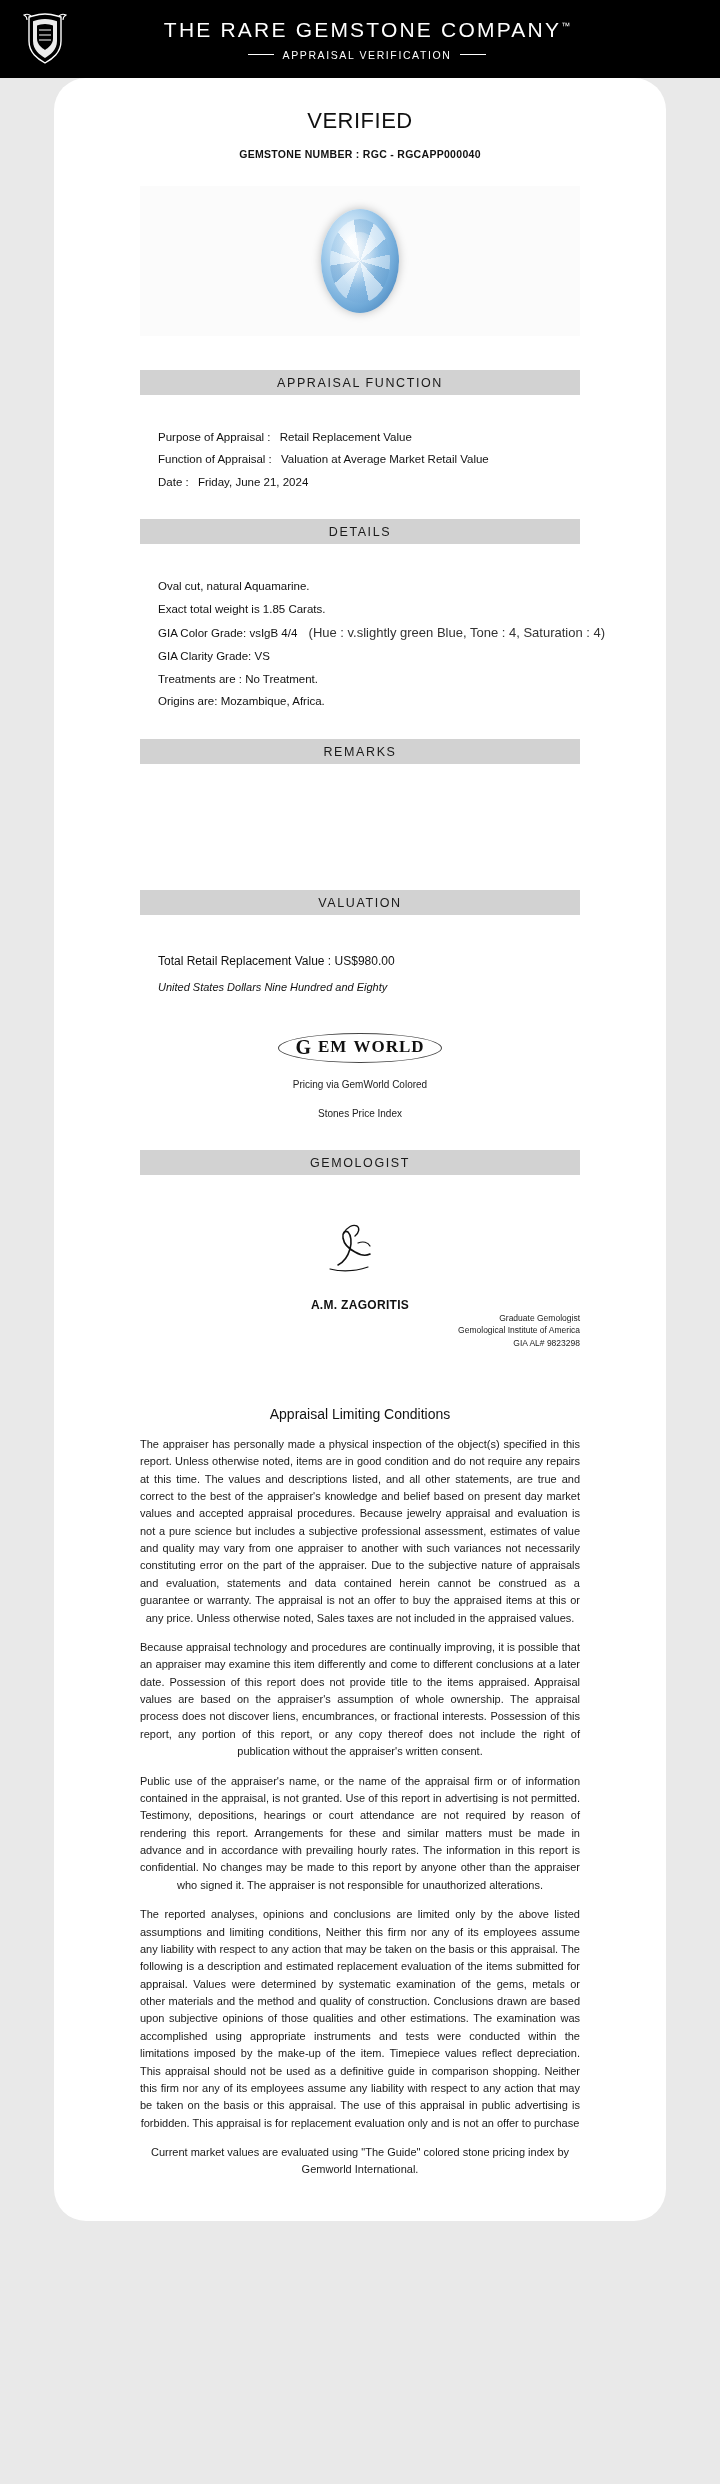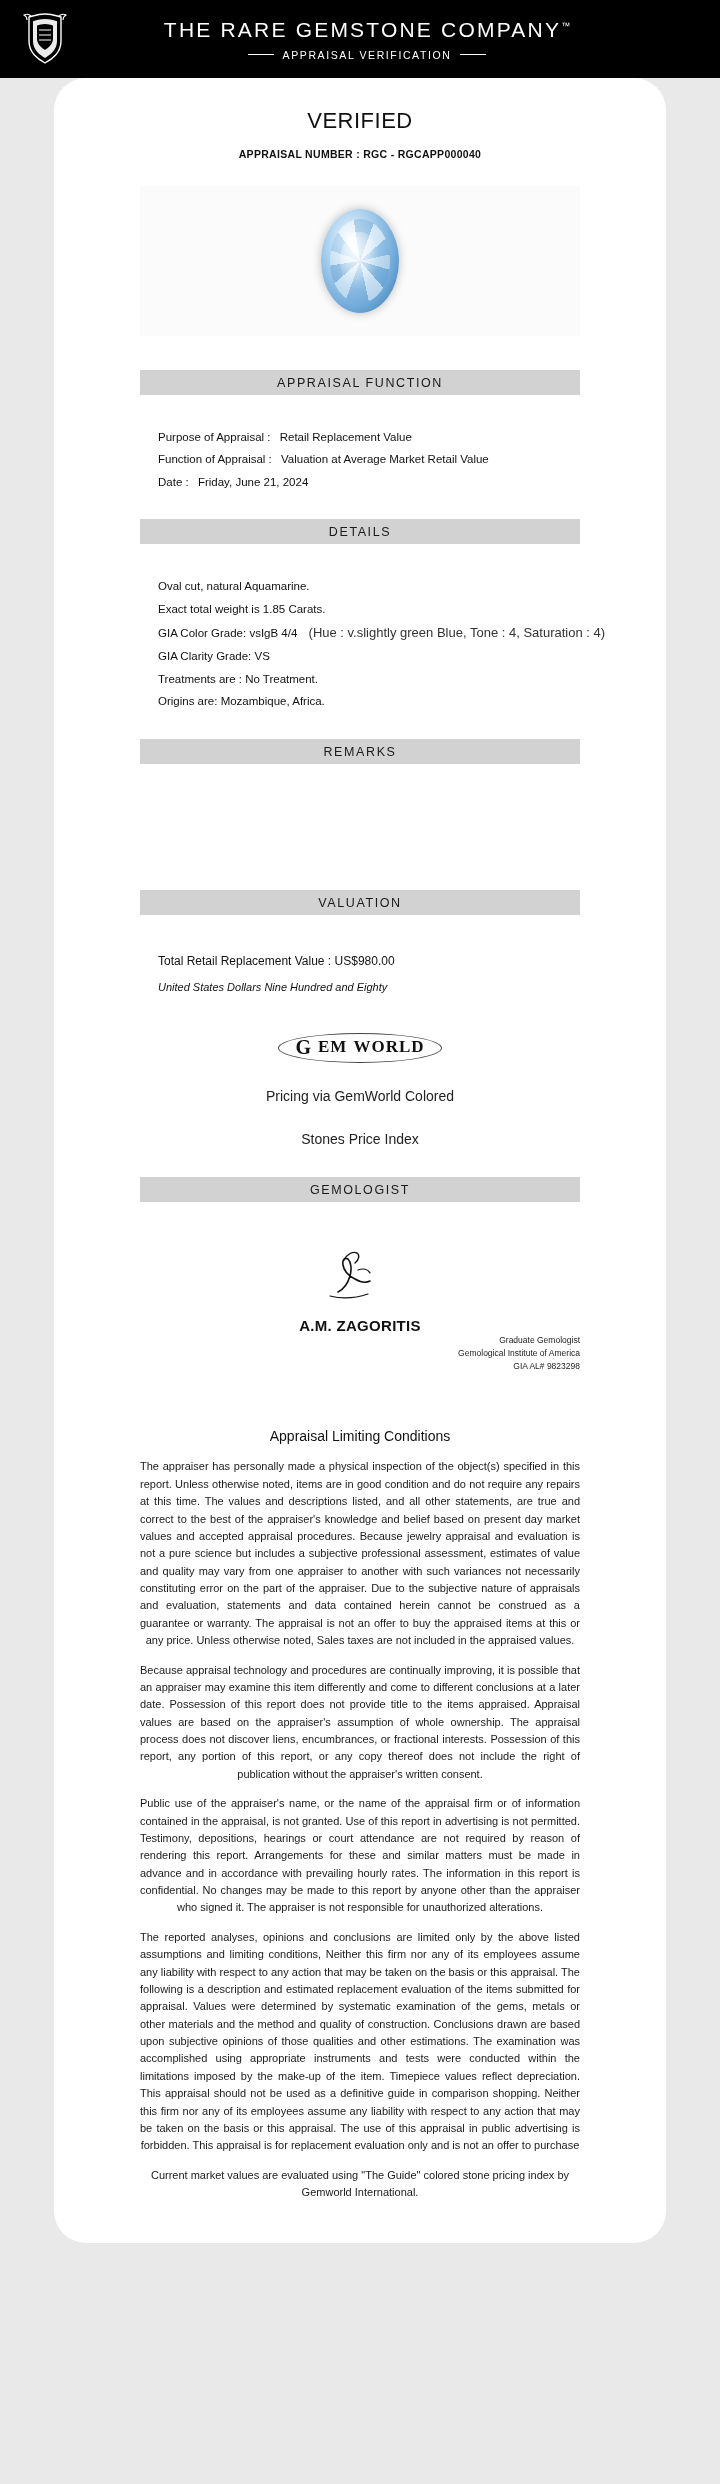--- a/index.html
+++ b/index.html
@@ -203,43 +203,43 @@
     font-family: "Liberation Serif", serif;
   }
   .gw-word { font-family: "Liberation Serif", serif; font-weight: bold; }
   .gw-oval {
     display: inline-block;
     border: 1px solid #444;
     border-radius: 50%;
     padding: 2px 16px 3px 16px;
   }
   .gw-cap {
-    font-size: 14px;
+    font-size: 10px;
     line-height: 1.45;
-    margin-top: 23px;
+    margin-top: 15px;
     color: #222;
   }
 
   
   .sig-wrap {
     width: 440px;
     margin: 0 auto;
     text-align: center;
     padding-top: 26px;
   }
   .sig {
     height: 62px;
     display: flex;
     align-items: center;
     justify-content: center;
   }
   .gem-name {
-    font-size: 15px;
+    font-size: 12px;
     font-weight: bold;
-    margin-top: 10px;
+    margin-top: 18px;
     letter-spacing: .3px;
   }
   .gem-sub {
     font-size: 8.5px;
     line-height: 1.5;
     color: #222;
     text-align: right;
   }
 
   
@@ -283,21 +283,21 @@
         <span class="rule"></span>
         <span>APPRAISAL VERIFICATION</span>
         <span class="rule"></span>
       </div>
     </div>
   </div>
 
   <div class="sheet">
 
     <div class="verified">VERIFIED</div>
-    <div class="appraisal-no">APPRAISAL NUMBER : RGC - RGCAPP000040</div>
+    <div class="appraisal-no">GEMSTONE NUMBER : RGC - RGCAPP000040</div>
 
     <div class="gem-wrap">
       <div class="gem"></div>
     </div>
 
     <div class="bar">APPRAISAL FUNCTION</div>
     <div class="block sp-after">
       <div class="row">
         <span class="lab">Purpose of Appraisal :</span>
         <span class="val">Retail Replacement Value</span>

